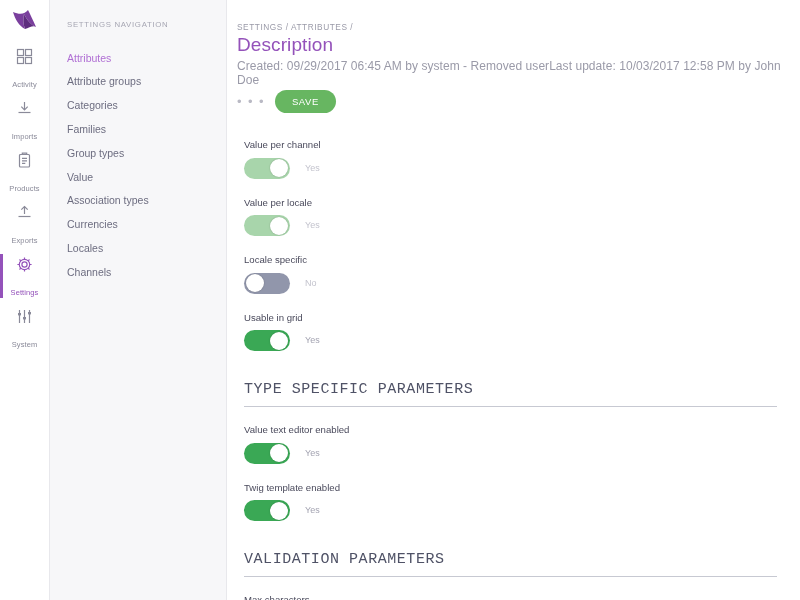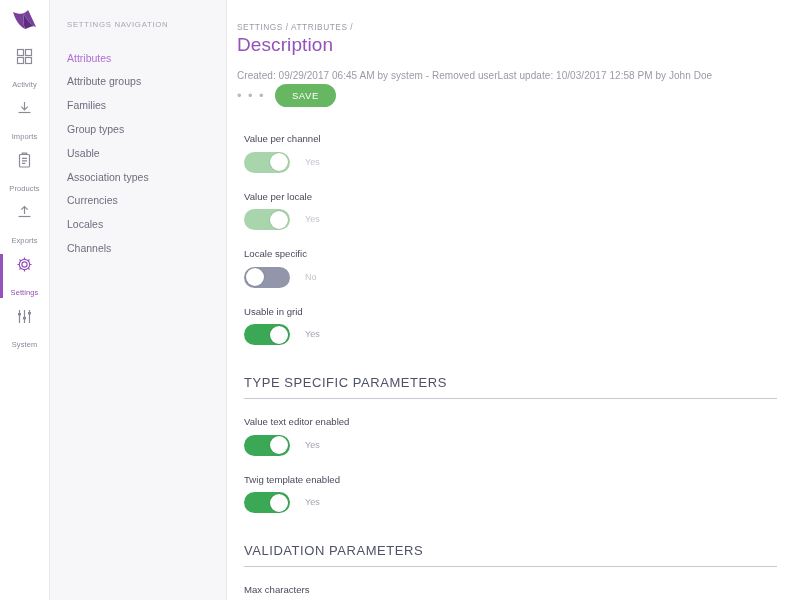--- a/index.html
+++ b/index.html
@@ -78,22 +78,22 @@
   .breadcrumb {
     font-size: 8.3px; letter-spacing: .55px;
     color: #9a9aa8; text-transform: uppercase;
   }
   .page-title {
     font-size: 19px; color: #9452ba;
     font-weight: normal; line-height: 1.22;
     margin-top: 1px; letter-spacing: .1px;
   }
   .meta-line {
-    font-size: 10px; color: #9a9aa8;
-    margin-top: 14px; letter-spacing: .05px;
+    font-size: 12px; color: #9a9aa8;
+    margin-top: 3px; letter-spacing: .05px;
   }
   .head-right {
     display: flex; align-items: center; gap: 10px;
     padding-top: 3px;
   }
   .more-btn {
     color: #b9b9c4; font-size: 13px;
     letter-spacing: 1.4px; cursor: pointer;
     line-height: 1; user-select: none;
   }
@@ -131,23 +131,24 @@
   .switch.off { background: #9196ab; }
   .switch.off .knob { left: 1.5px; }
   .switch-value {
     font-size: 9px; color: #a3a3b1; line-height: 1;
   }
   .switch-value.muted { color: #c3c3cd; }
 
   
   .section { margin-top: 30px; padding-left: 7px; padding-right: 8px; }
   .section-title {
-    font-size: 13px; letter-spacing: .55px;
+    font-size: 15px; letter-spacing: .55px;
     color: #4f5266; text-transform: uppercase;
     padding-bottom: 8px;
+    font-family: Liberation Mono, monospace;
   }
   .section-rule {
     height: 1px; background: #c7c9d2;
     margin-bottom: 17px;
   }
   .section-body { padding-left: 0; }
 
   .text-input {
     width: 288px; height: 24px;
     border: 1px solid #d8d9e0; border-radius: 2px;
@@ -238,23 +239,24 @@
       </span>
       <span class="rail-label">System</span>
     </div>
   </div>
 
   <div class="nav-panel">
     <div class="nav-title">SETTINGS NAVIGATION</div>
     <ul class="nav-list">
       <li class="active">Attributes</li>
       <li>Attribute groups</li>
+      <li>Categories</li>
       <li>Families</li>
       <li>Group types</li>
-      <li>Usable</li>
+      <li>Value</li>
       <li>Association types</li>
       <li>Currencies</li>
       <li>Locales</li>
       <li>Channels</li>
     </ul>
   </div>
 
   <div class="main">
 
     <div class="page-head">

